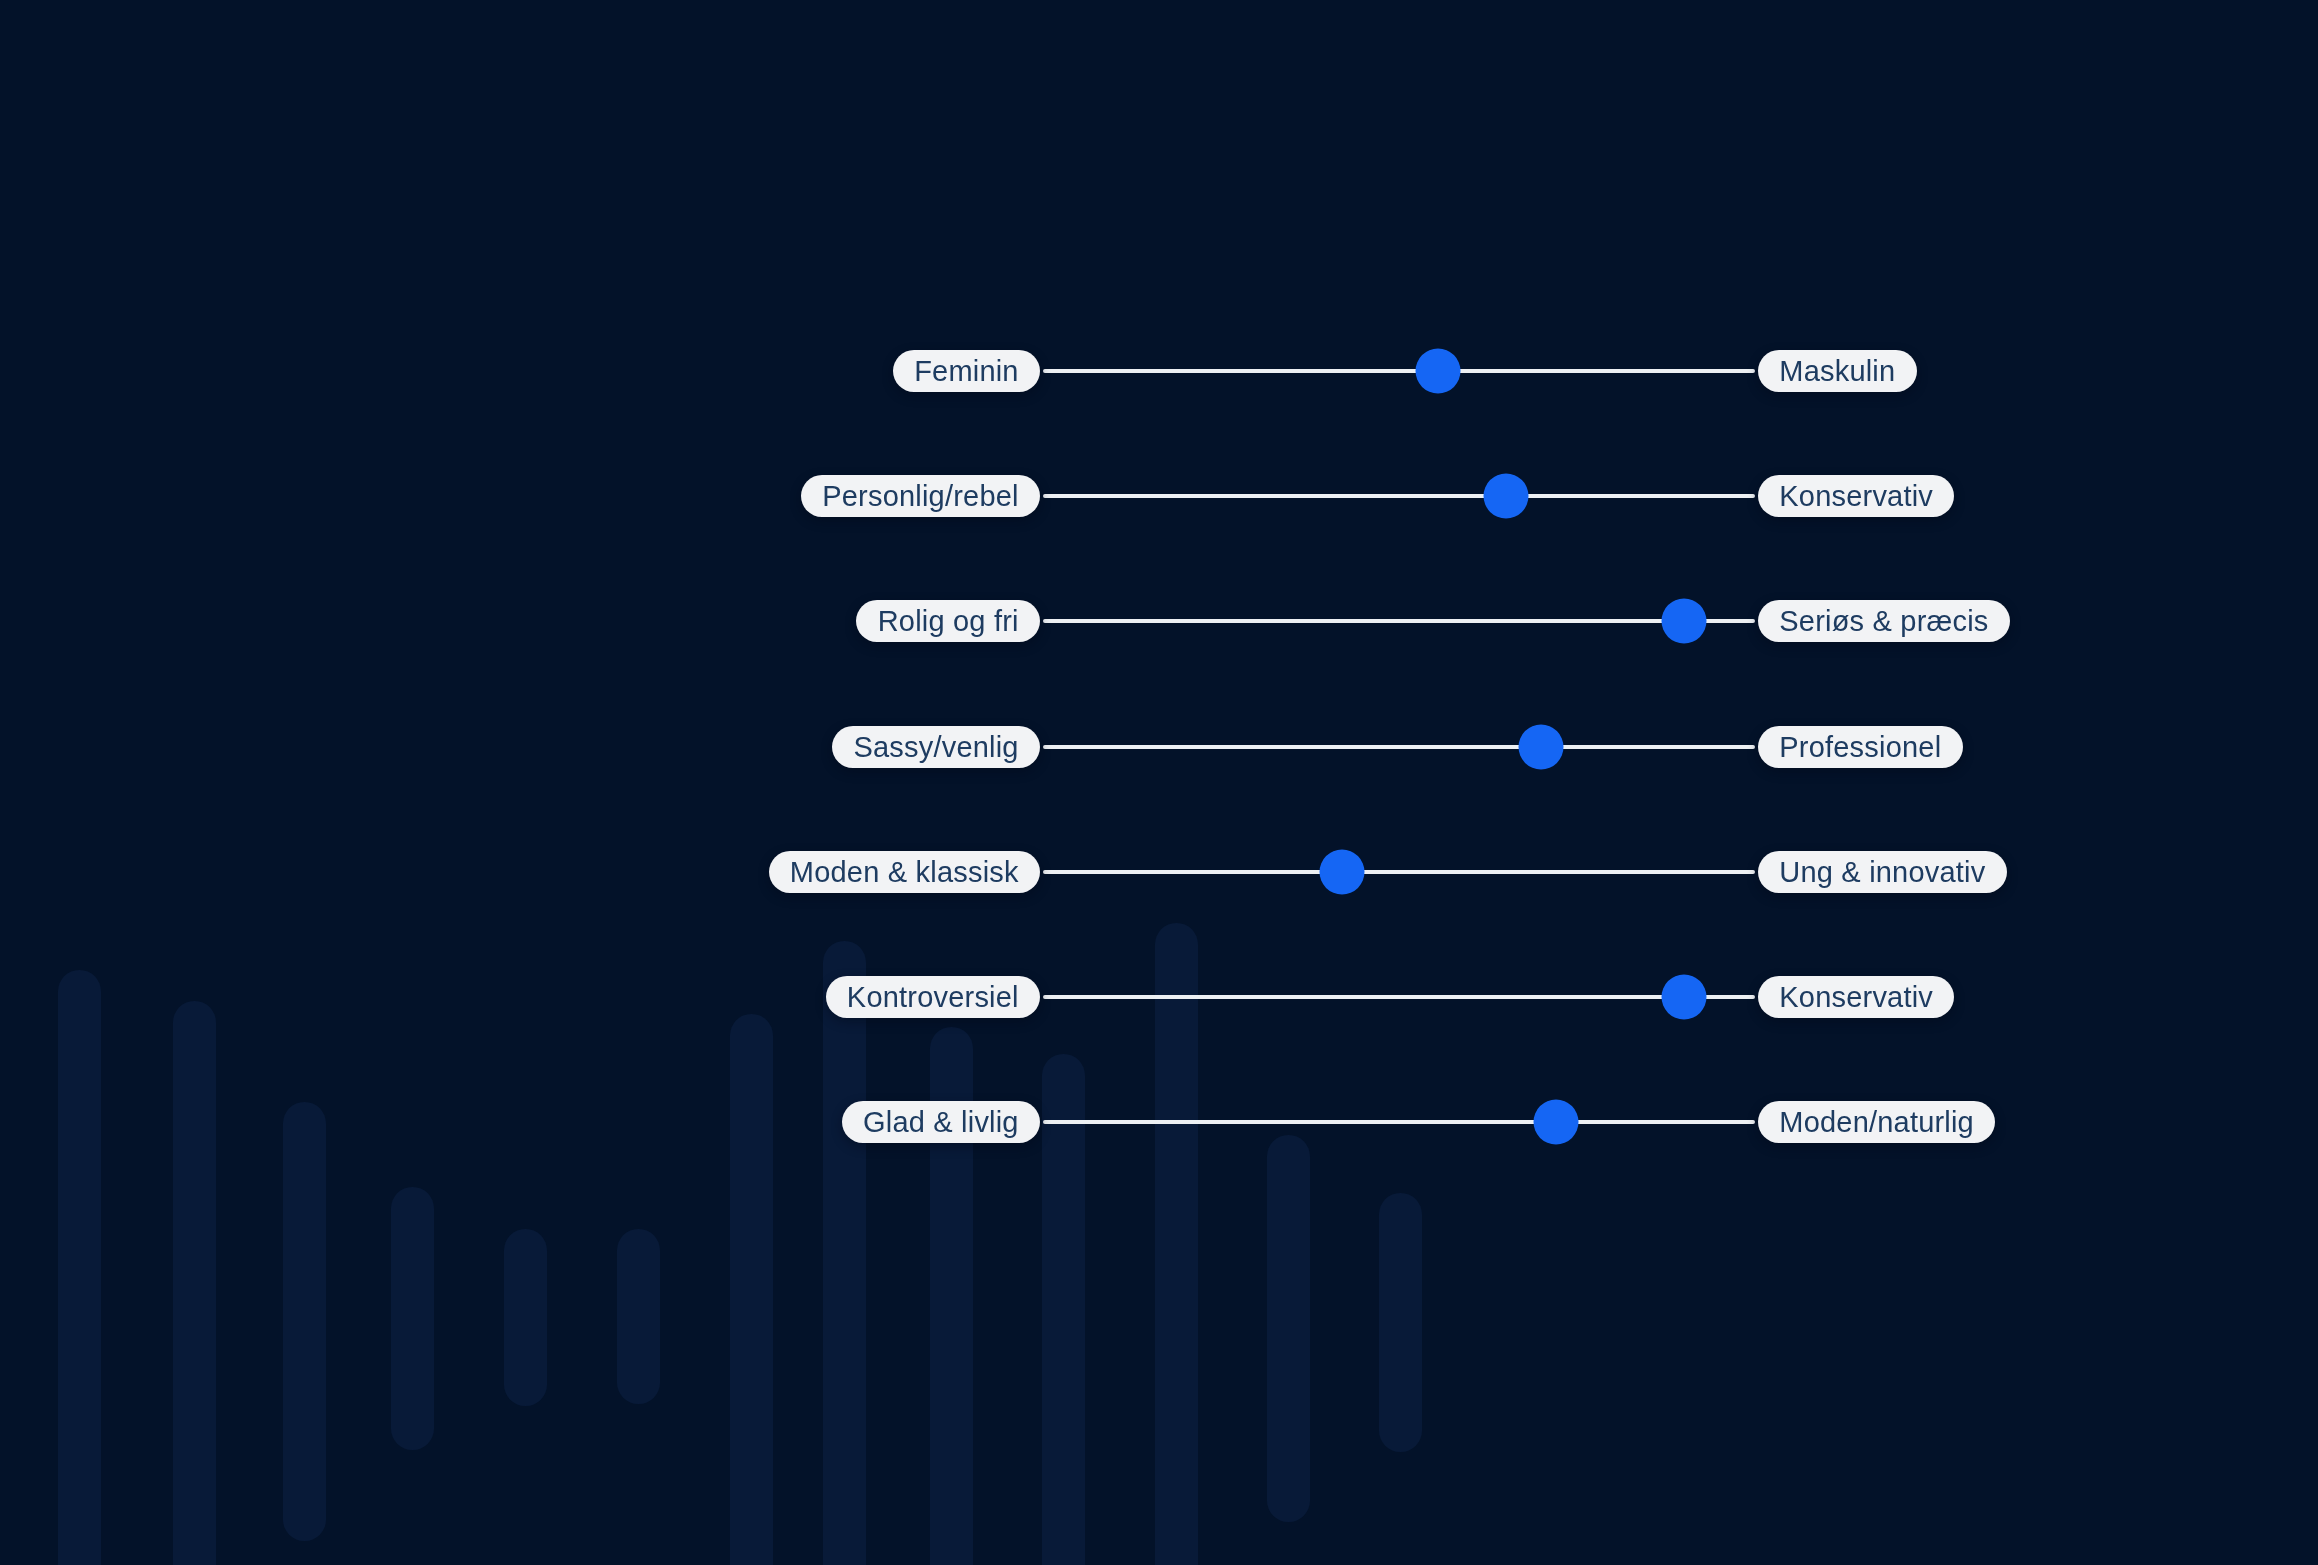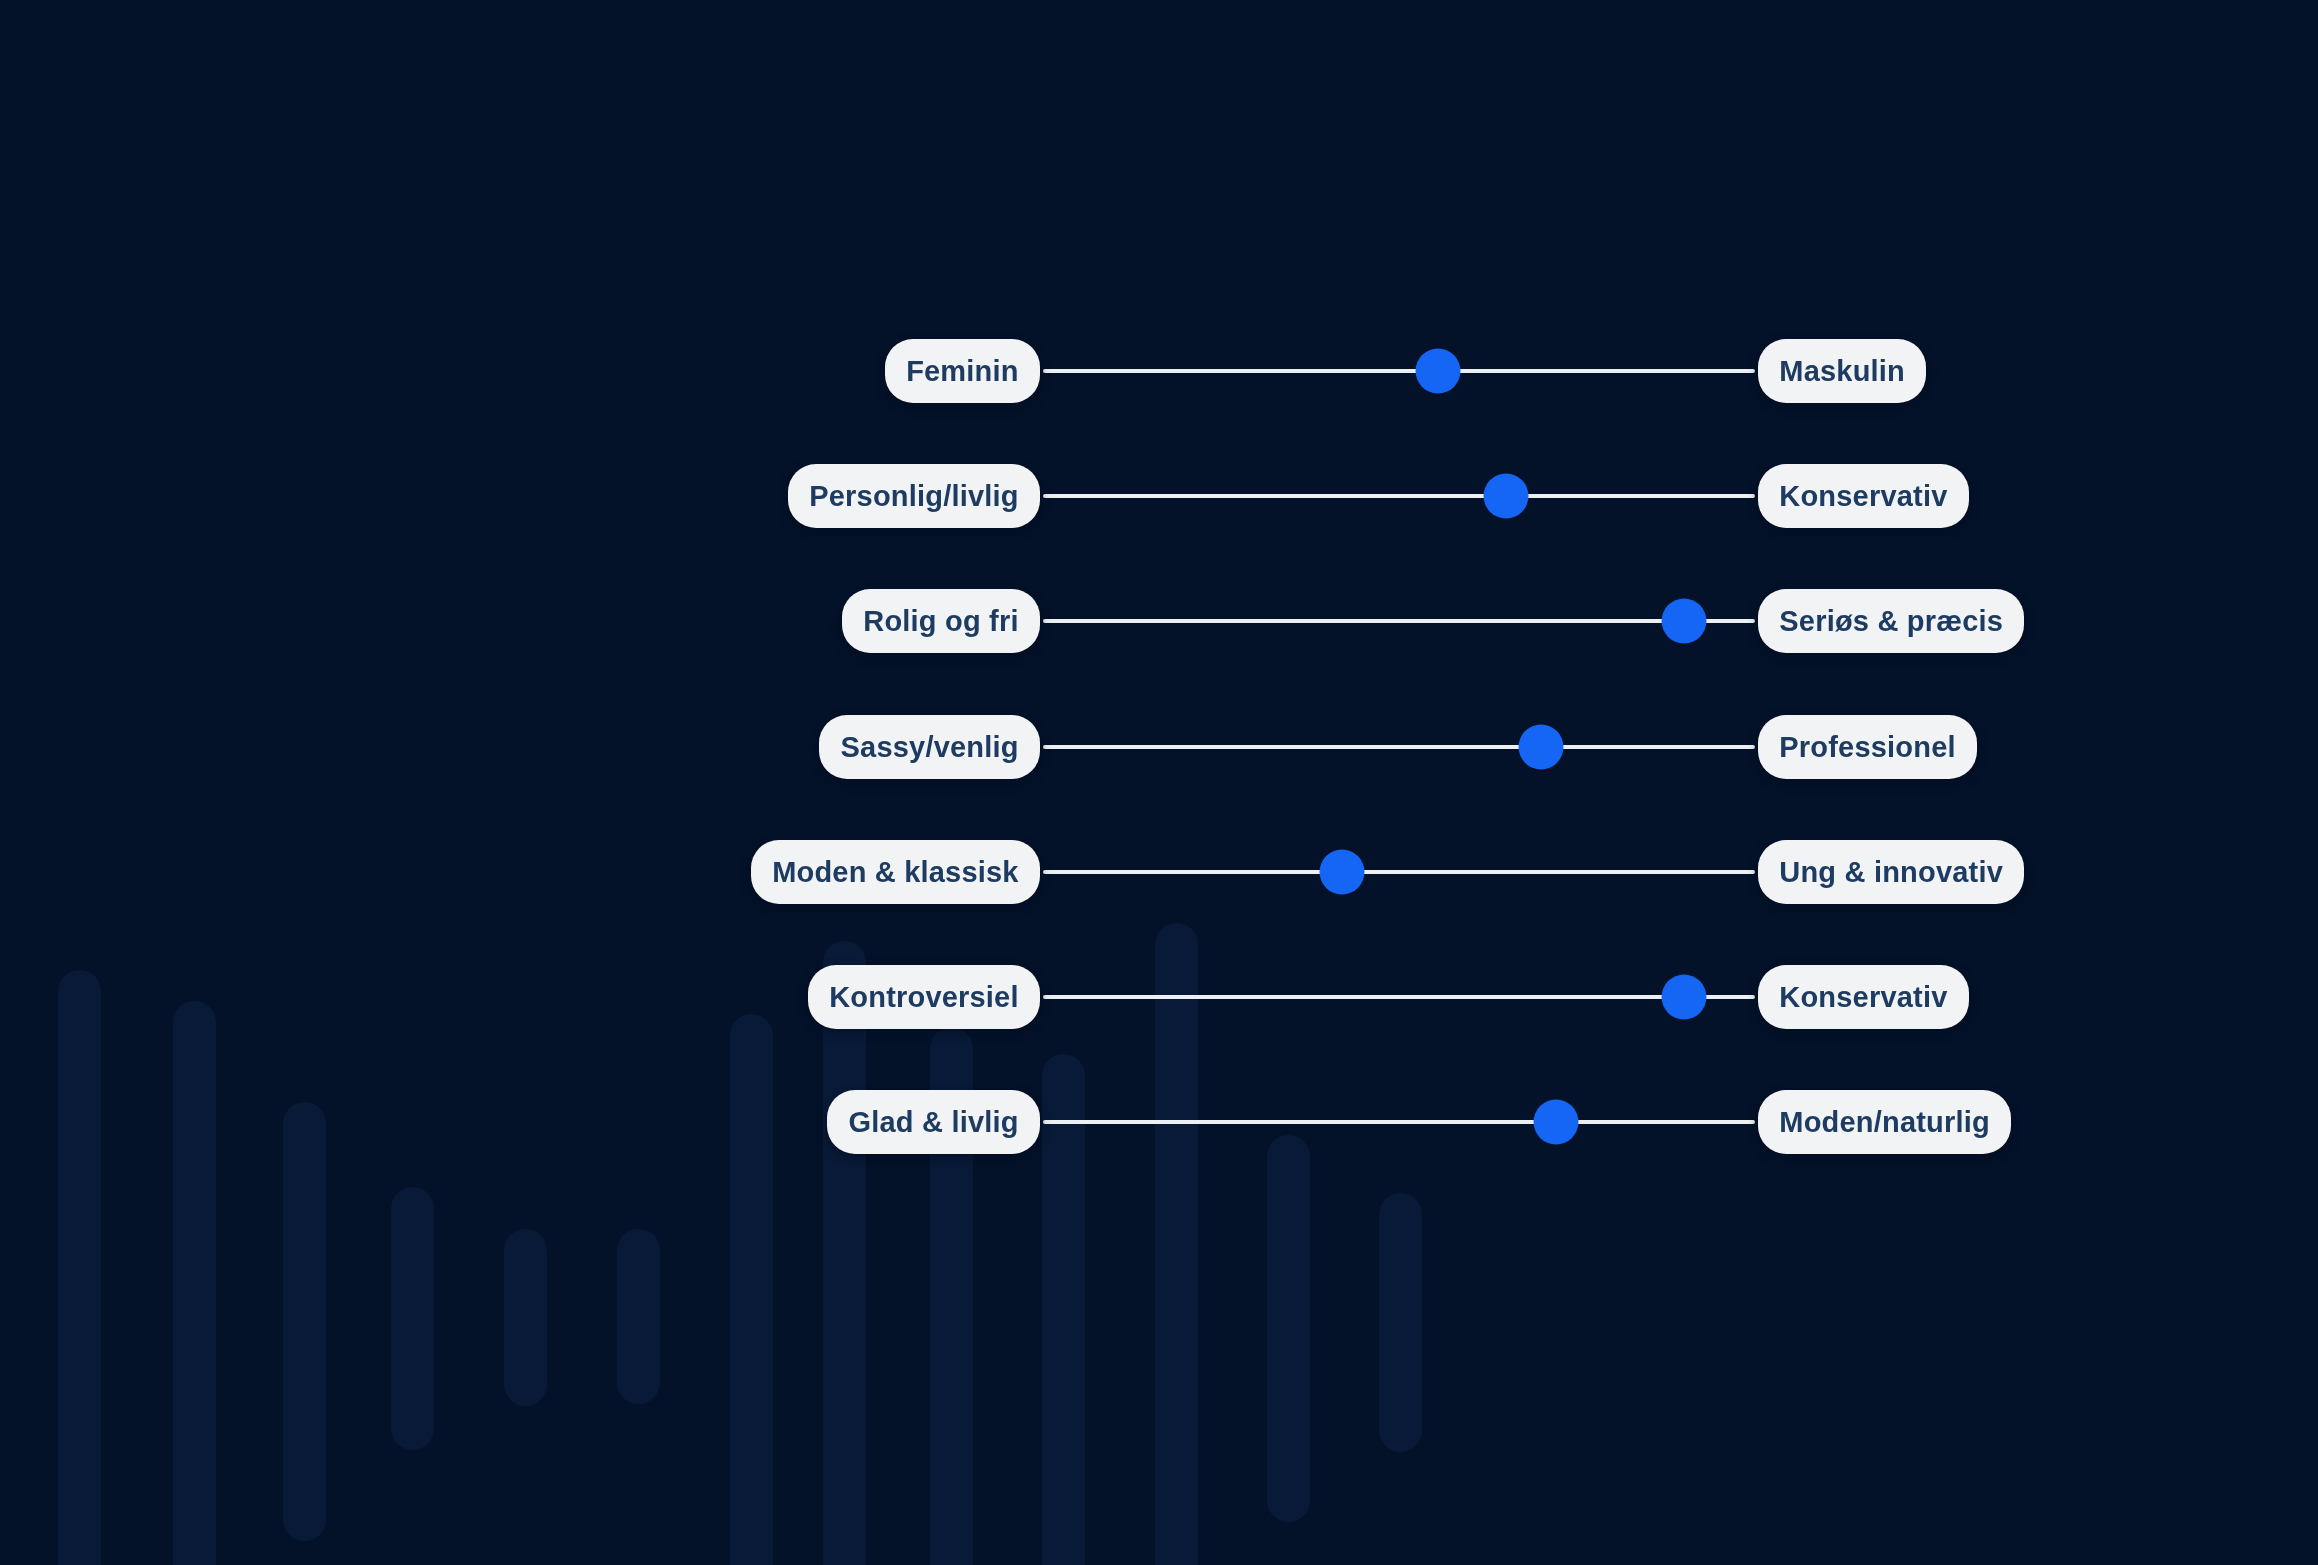--- a/index.html
+++ b/index.html
@@ -53,29 +53,29 @@
     height: 45px;
     border-radius: 50%;
     background: var(--dot, #1566f4);
     transform: translate(-50%, -50%);
     z-index: 2;
   }
   .pill {
     position: absolute;
     top: 0;
     transform: translateY(-50%);
-    height: 64px;
+    height: 42px;
     display: flex;
     align-items: center;
     padding: 0 21.3px;
     border-radius: 28px;
     background: var(--pill-bg, #f2f3f5);
     color: var(--pill-text, #1e3c61);
     font-size: 29px;
-    font-weight: 700;
+    font-weight: 400;
     letter-spacing: 0.2px;
     white-space: nowrap;
     box-shadow: 0 3.7px 10.2px rgba(1, 8, 24, 0.45);
     z-index: 3;
   }
   .pill-left  { right: 1742px; }
   .pill-right { left: 1758px; }
 </style>
 </head>
 <body>
@@ -103,21 +103,21 @@
     </div>
     <div class="track">
       <div class="dot" style="left: 55.5%;"></div>
     </div>
     <div class="pill pill-right">
       <span>Maskulin</span>
     </div>
   </div>
       <div class="row" style="top: 496px;">
     <div class="pill pill-left">
-      <span>Personlig/livlig</span>
+      <span>Personlig/rebel</span>
     </div>
     <div class="track">
       <div class="dot" style="left: 65%;"></div>
     </div>
     <div class="pill pill-right">
       <span>Konservativ</span>
     </div>
   </div>
       <div class="row" style="top: 621px;">
     <div class="pill pill-left">

